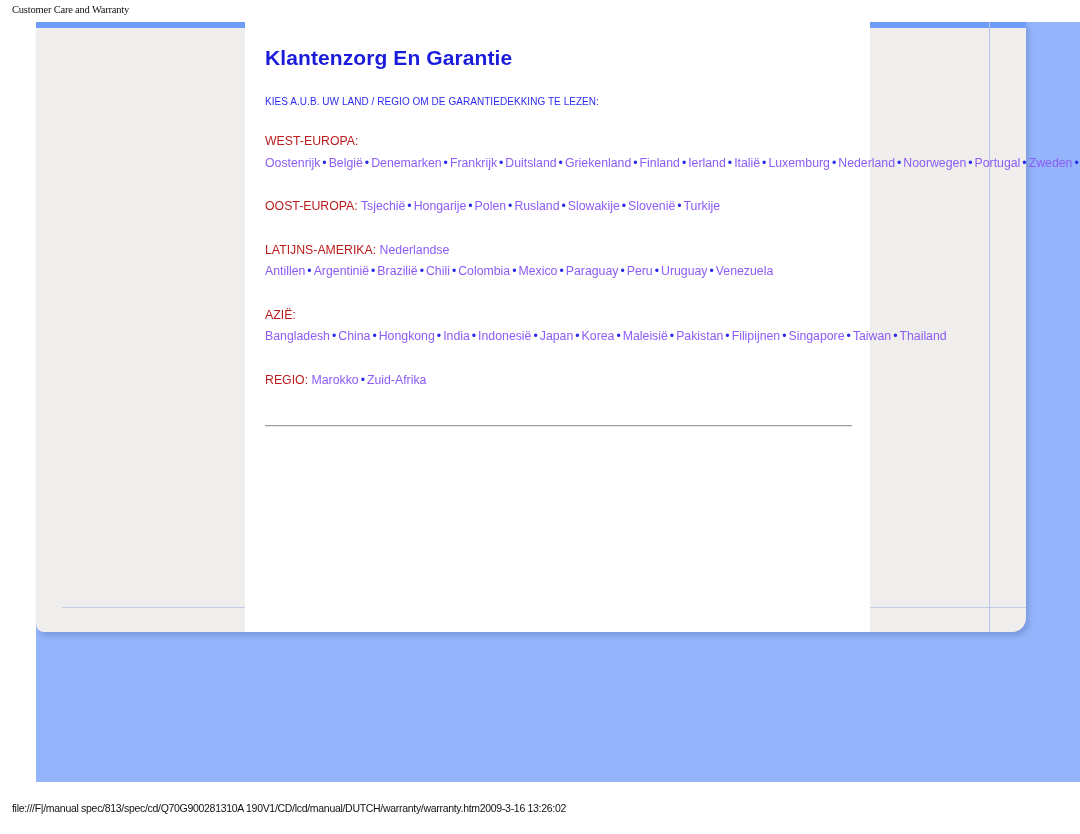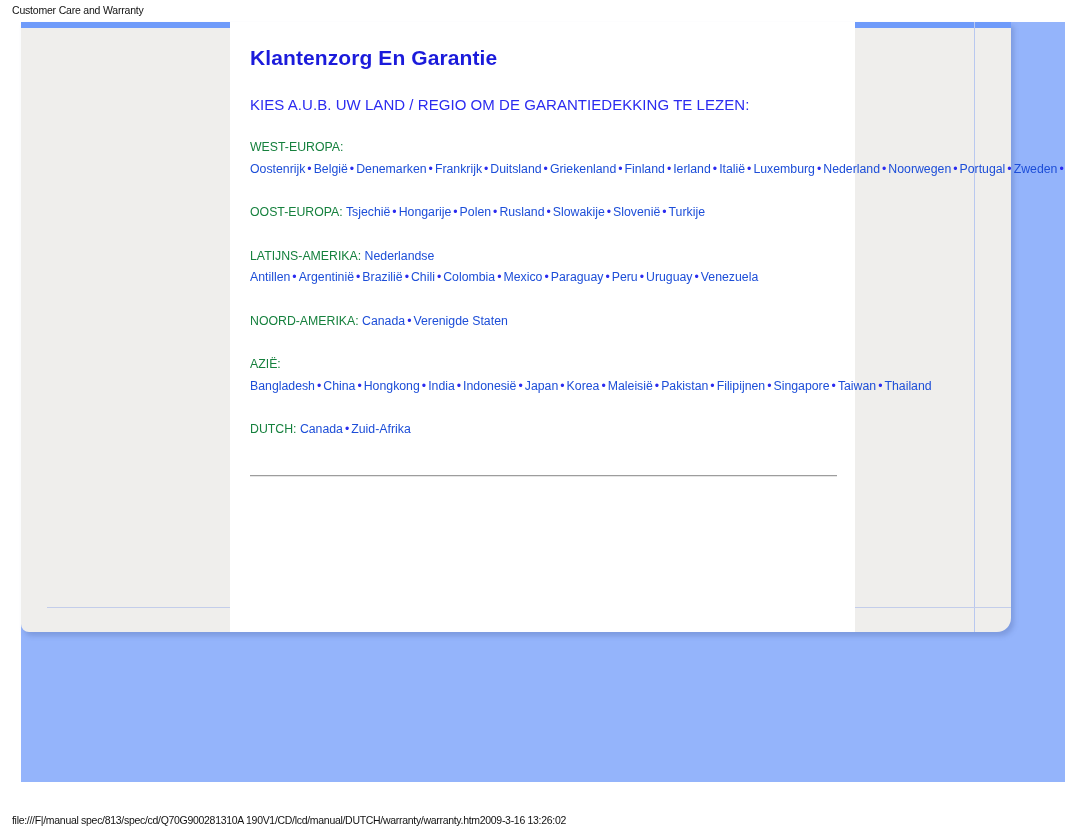--- a/index.html
+++ b/index.html
@@ -17,35 +17,36 @@
 
   
   .print-header {
     position: absolute;
     top: 4px;
     left: 12px;
     font-size: 10.5px;
     color: #111111;
     letter-spacing: -0.2px;
     white-space: nowrap;
+    font-family: Liberation Serif, serif;
   }
   .print-footer {
     position: absolute;
-    bottom: 8px;
+    bottom: 20px;
     left: 12px;
     font-size: 10.5px;
     color: #111111;
     letter-spacing: -0.3px;
     white-space: nowrap;
   }
 
   
   .page-canvas {
     position: absolute;
-    left: 21px;
+    left: 36px;
     top: 22px;
     width: 1044px;
     height: 760px;
     background: #94b4fb;
   }
 
   
   .doc-sheet {
     position: absolute;
     left: 0px;
@@ -96,40 +97,40 @@
   h1.doc-title {
     margin: 0 0 26px 0;
     font-size: 21px;
     font-weight: bold;
     color: #1b1bdb;
     letter-spacing: 0.1px;
   }
 
   .doc-subtitle {
     margin: 0 0 24px 0;
-    font-size: 15px;
+    font-size: 10px;
     color: #2b2bf0;
     letter-spacing: 0.05px;
   }
 
   .region-block {
     margin: 0 0 22px 0;
     font-size: 12.3px;
     line-height: 21.5px;
     color: #2b2bf0;
   }
   .region-block:last-of-type { margin-bottom: 0; }
 
   .region-label {
-    color: #15803d;
+    color: #b91c1c;
     white-space: nowrap;
   }
 
   .region-link {
-    color: #1d4ed8;
+    color: #8b5cf6;
     text-decoration: none;
     cursor: pointer;
     margin-top: 8px;
   }
   .region-sep {
     color: #2b2bf0;
     padding: 0 2px;
   }
 
   hr.doc-divider {
@@ -169,23 +170,22 @@
       <div class="content-inner">
 
         <h1 class="doc-title">Klantenzorg En Garantie</h1>
 
         <p class="doc-subtitle">KIES A.U.B. UW LAND / REGIO OM DE GARANTIEDEKKING TE LEZEN:</p>
 
         <div id="regions-host">
             <p class="region-block"><span class="region-label">WEST-EUROPA:</span> <a class="region-link">Oostenrijk</a><span class="region-sep">•</span><a class="region-link">België</a><span class="region-sep">•</span><a class="region-link">Denemarken</a><span class="region-sep">•</span><a class="region-link">Frankrijk</a><span class="region-sep">•</span><a class="region-link">Duitsland</a><span class="region-sep">•</span><a class="region-link">Griekenland</a><span class="region-sep">•</span><a class="region-link">Finland</a><span class="region-sep">•</span><a class="region-link">Ierland</a><span class="region-sep">•</span><a class="region-link">Italië</a><span class="region-sep">•</span><a class="region-link">Luxemburg</a><span class="region-sep">•</span><a class="region-link">Nederland</a><span class="region-sep">•</span><a class="region-link">Noorwegen</a><span class="region-sep">•</span><a class="region-link">Portugal</a><span class="region-sep">•</span><a class="region-link">Zweden</a><span class="region-sep">•</span></p>
             <p class="region-block"><span class="region-label">OOST-EUROPA:</span> <a class="region-link">Tsjechië</a><span class="region-sep">•</span><a class="region-link">Hongarije</a><span class="region-sep">•</span><a class="region-link">Polen</a><span class="region-sep">•</span><a class="region-link">Rusland</a><span class="region-sep">•</span><a class="region-link">Slowakije</a><span class="region-sep">•</span><a class="region-link">Slovenië</a><span class="region-sep">•</span><a class="region-link">Turkije</a></p>
             <p class="region-block"><span class="region-label">LATIJNS-AMERIKA:</span> <a class="region-link">Nederlandse Antillen</a><span class="region-sep">•</span><a class="region-link">Argentinië</a><span class="region-sep">•</span><a class="region-link">Brazilië</a><span class="region-sep">•</span><a class="region-link">Chili</a><span class="region-sep">•</span><a class="region-link">Colombia</a><span class="region-sep">•</span><a class="region-link">Mexico</a><span class="region-sep">•</span><a class="region-link">Paraguay</a><span class="region-sep">•</span><a class="region-link">Peru</a><span class="region-sep">•</span><a class="region-link">Uruguay</a><span class="region-sep">•</span><a class="region-link">Venezuela</a></p>
-            <p class="region-block"><span class="region-label">NOORD-AMERIKA:</span> <a class="region-link">Canada</a><span class="region-sep">•</span><a class="region-link">Verenigde Staten</a></p>
             <p class="region-block"><span class="region-label">AZIË:</span> <a class="region-link">Bangladesh</a><span class="region-sep">•</span><a class="region-link">China</a><span class="region-sep">•</span><a class="region-link">Hongkong</a><span class="region-sep">•</span><a class="region-link">India</a><span class="region-sep">•</span><a class="region-link">Indonesië</a><span class="region-sep">•</span><a class="region-link">Japan</a><span class="region-sep">•</span><a class="region-link">Korea</a><span class="region-sep">•</span><a class="region-link">Maleisië</a><span class="region-sep">•</span><a class="region-link">Pakistan</a><span class="region-sep">•</span><a class="region-link">Filipijnen</a><span class="region-sep">•</span><a class="region-link">Singapore</a><span class="region-sep">•</span><a class="region-link">Taiwan</a><span class="region-sep">•</span><a class="region-link">Thailand</a></p>
-            <p class="region-block"><span class="region-label">DUTCH:</span> <a class="region-link">Canada</a><span class="region-sep">•</span><a class="region-link">Zuid-Afrika</a></p>
+            <p class="region-block"><span class="region-label">REGIO:</span> <a class="region-link">Marokko</a><span class="region-sep">•</span><a class="region-link">Zuid-Afrika</a></p>
           </div>
 
         <hr class="doc-divider">
 
       </div>
     </div>
   </div>
 
 </div>
 

